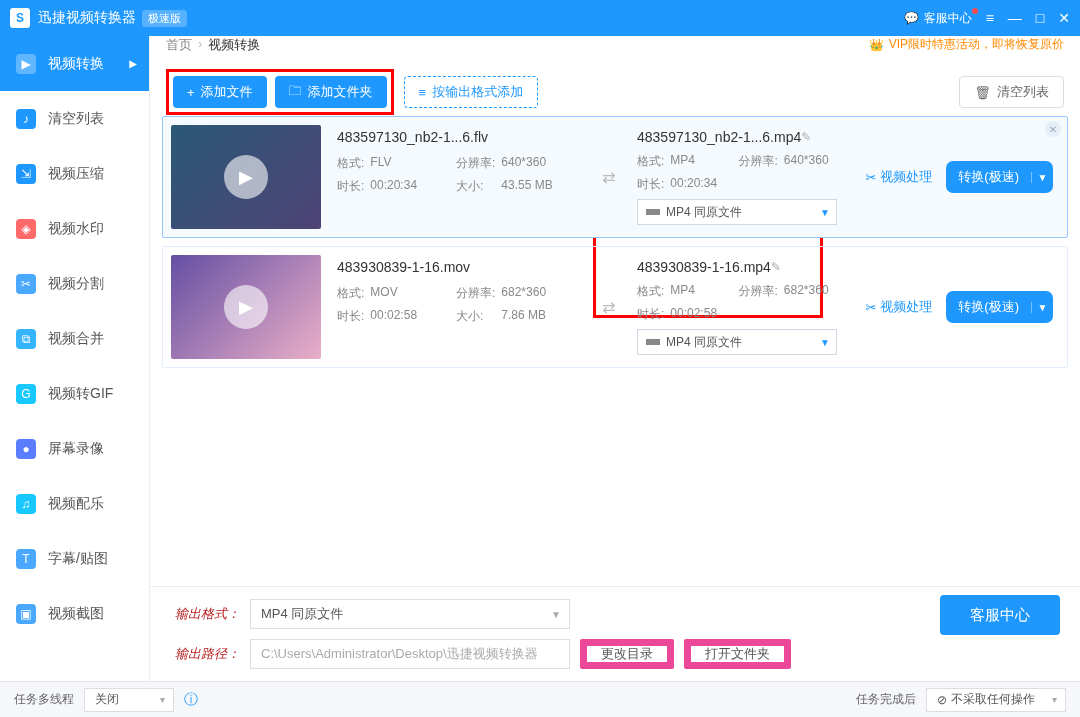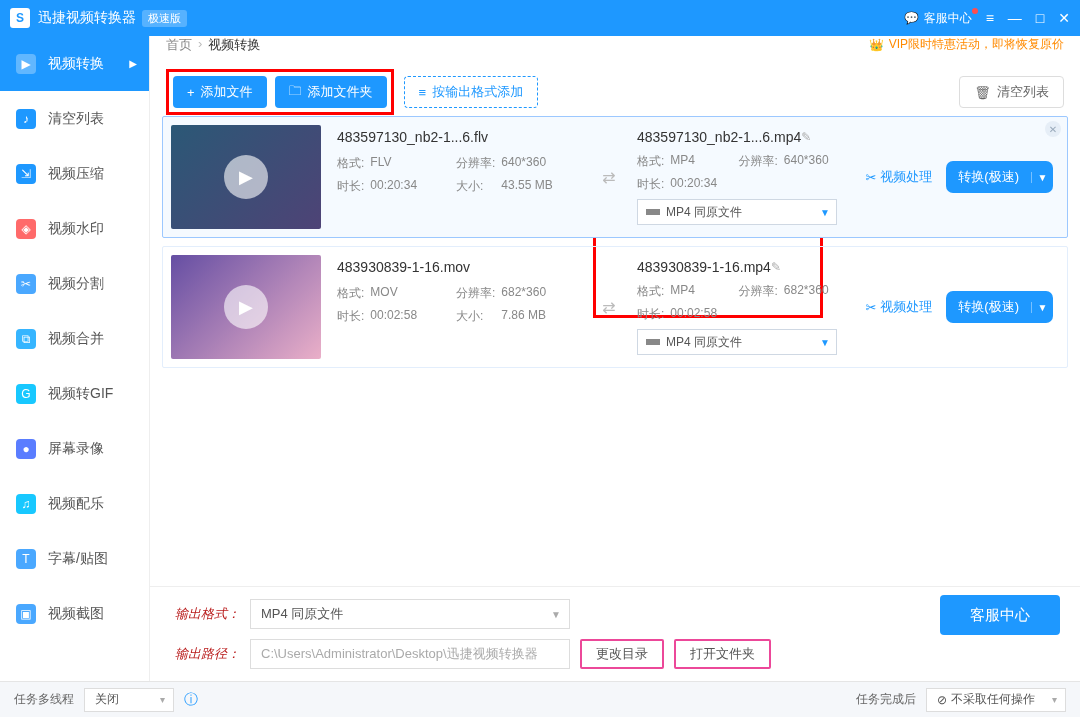--- a/index.html
+++ b/index.html
@@ -66,21 +66,21 @@
   .row .close { position:absolute; top:4px; right:6px; width:16px;height:16px;border-radius:50%;background:#e6eef7;color:#9ab; font-size:10px; display:flex;align-items:center;justify-content:center; cursor:pointer;}
 
   
   .bottom { border-top:1px solid #eee; padding:12px 20px; display:flex; flex-direction:column; gap:10px; }
   .form-row { display:flex; align-items:center; gap:10px; font-size:13px; color:#666;}
   .form-row .label { width:70px; text-align:right; color:#b91c1c;font-style:italic;}
   .select, .text-input { height:30px; border:1px solid #ddd; background:#fff; padding:0 10px; font-size:13px; color:#555; display:flex; align-items:center; position:relative;}
   .select { width:320px; }
   .select .caret, .status-select .caret { position:absolute; right:8px; color:#aaa; font-size:10px;}
   .text-input { width:320px; color:#aaa;}
-  .btn.small { height:30px; padding:0 14px; border:2px solid #ec4899; background:#fff; color:#555; border-radius:2px;}
+  .btn.small { height:30px; padding:0 14px; border:7px solid #ec4899; background:#fff; color:#555; border-radius:2px;}
   .convert-all { position:absolute; right:20px; bottom:46px; width:120px; height:40px; background:#1e98ff; color:#fff; border:none; border-radius:4px; font-size:15px; cursor:pointer;}
 
   
   .statusbar { position:absolute; left:0; right:0; bottom:0; height:36px; background:#f5f7fa; border-top:1px solid #e5e5e5; display:flex; align-items:center; padding:0 14px; font-size:12px; color:#666; gap:10px;}
   .status-select { height:24px; border:1px solid #ddd; background:#fff; padding:0 22px 0 10px; font-size:12px; color:#555; display:flex; align-items:center; position:relative; min-width:90px;}
   .statusbar .info-icon { color:#1e98ff; font-size:14px; }
   .statusbar .spacer { flex:1; }
 </style>
 </head>
 <body>

